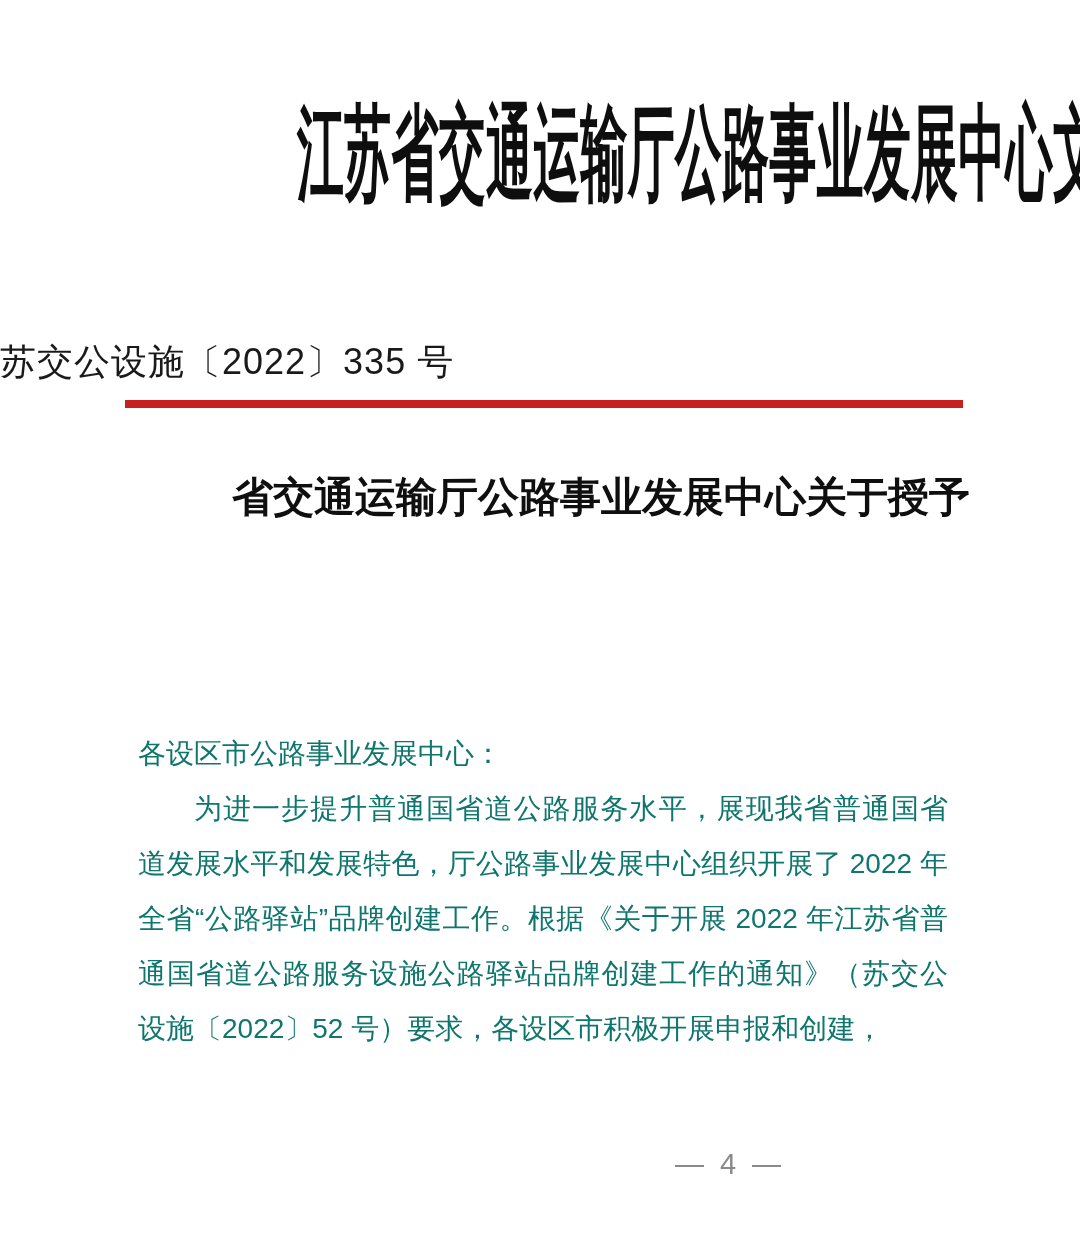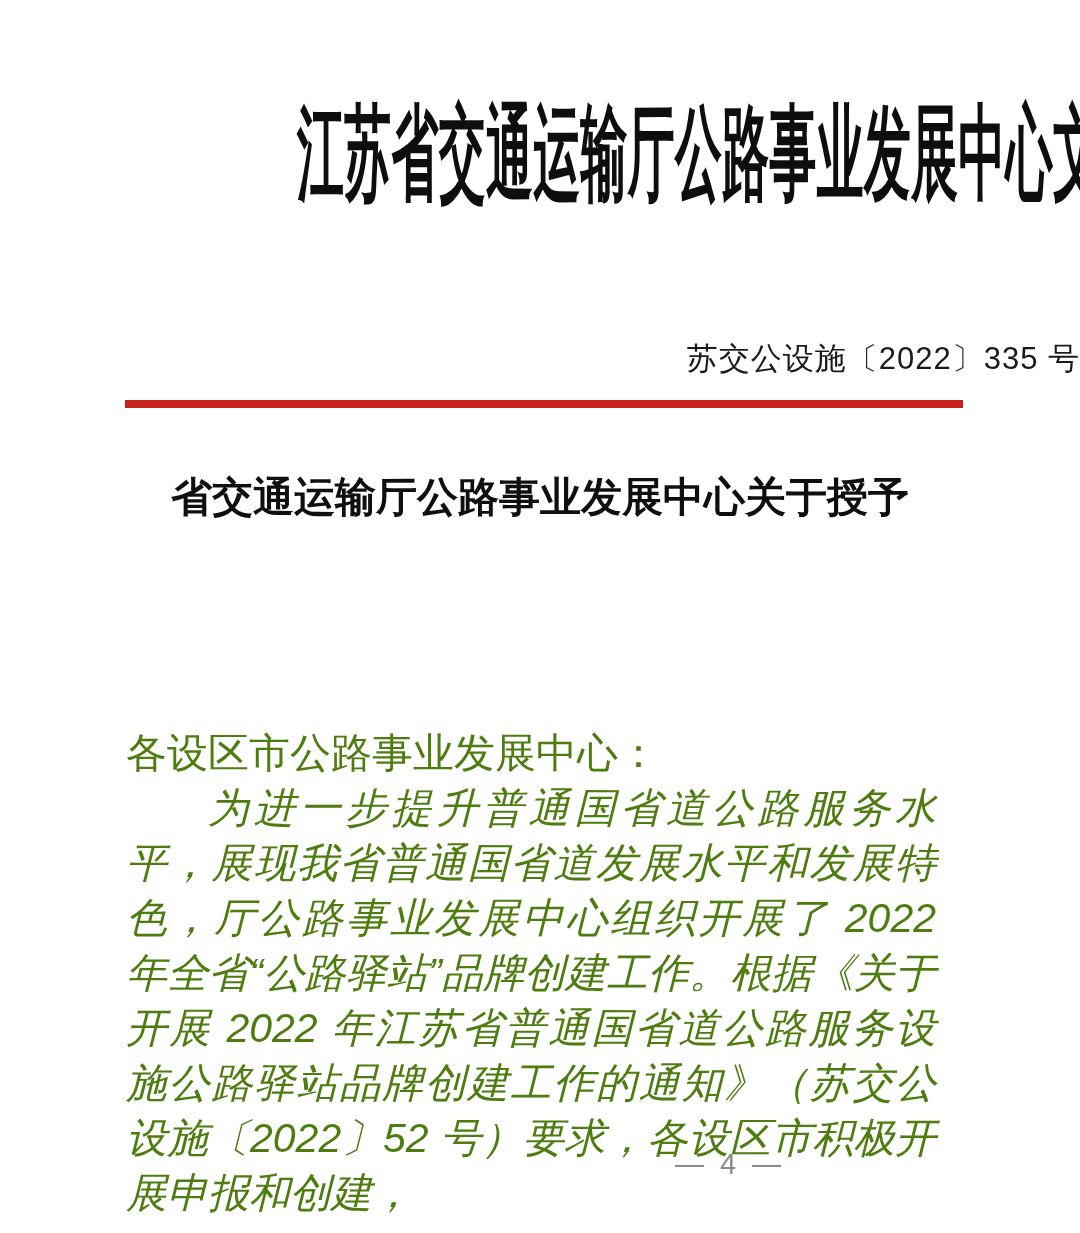--- a/index.html
+++ b/index.html
@@ -28,59 +28,58 @@
     white-space: nowrap;
     transform: scaleX(0.45);
     transform-origin: 50% 50%;
     letter-spacing: 1px;
   }
   .doc-number {
     position: absolute;
     top: 338px;
     left: 0;
     width: 100%;
-    text-align: right;
-    font-size: 31px;
+    text-align: left;
+    font-size: 36px;
     color: #1a1a1a;
     letter-spacing: 1px;
   }
   .red-rule {
     position: absolute;
     top: 400px;
     left: 125px;
     width: 838px;
     height: 8px;
   }
   .doc-title {
     position: absolute;
     top: 466px;
     left: 110px;
     width: 860px;
-    text-align: center;
+    text-align: right;
     font-size: 41px;
     font-weight: 700;
     line-height: 62px;
     color: #0f0f0f;
   }
   .doc-body {
     position: absolute;
     top: 726px;
-    left: 126px;
+    left: 138px;
     width: 810px;
-    font-size: 41px;
+    font-size: 28px;
     line-height: 55px;
-    color: #4d7c0f;
+    color: #0f766e;
     text-align: justify;
   }
   .doc-body .salutation {
     text-align: left;
   }
   .doc-body .paragraph {
     text-indent: 2em;
-    font-style: italic;
   }
   .page-number {
     position: absolute;
     top: 1148px;
     left: 728px;
     transform: translateX(-50%);
     font-size: 29px;
     color: #8a8a8a;
     white-space: nowrap;
     word-spacing: 8px;

